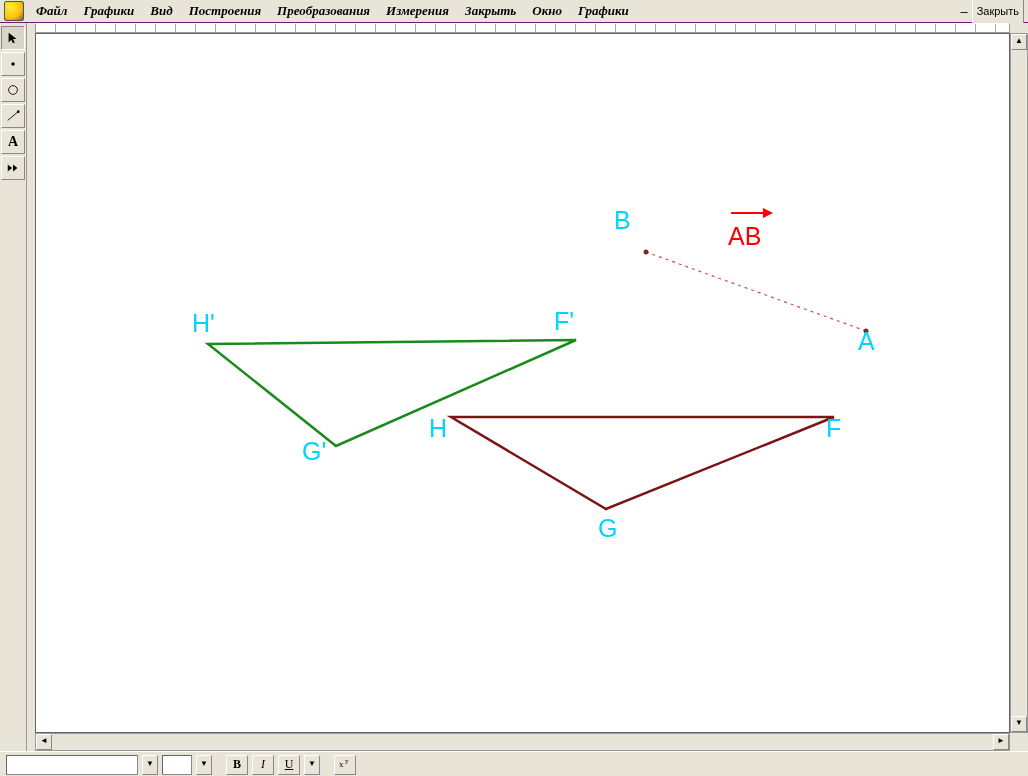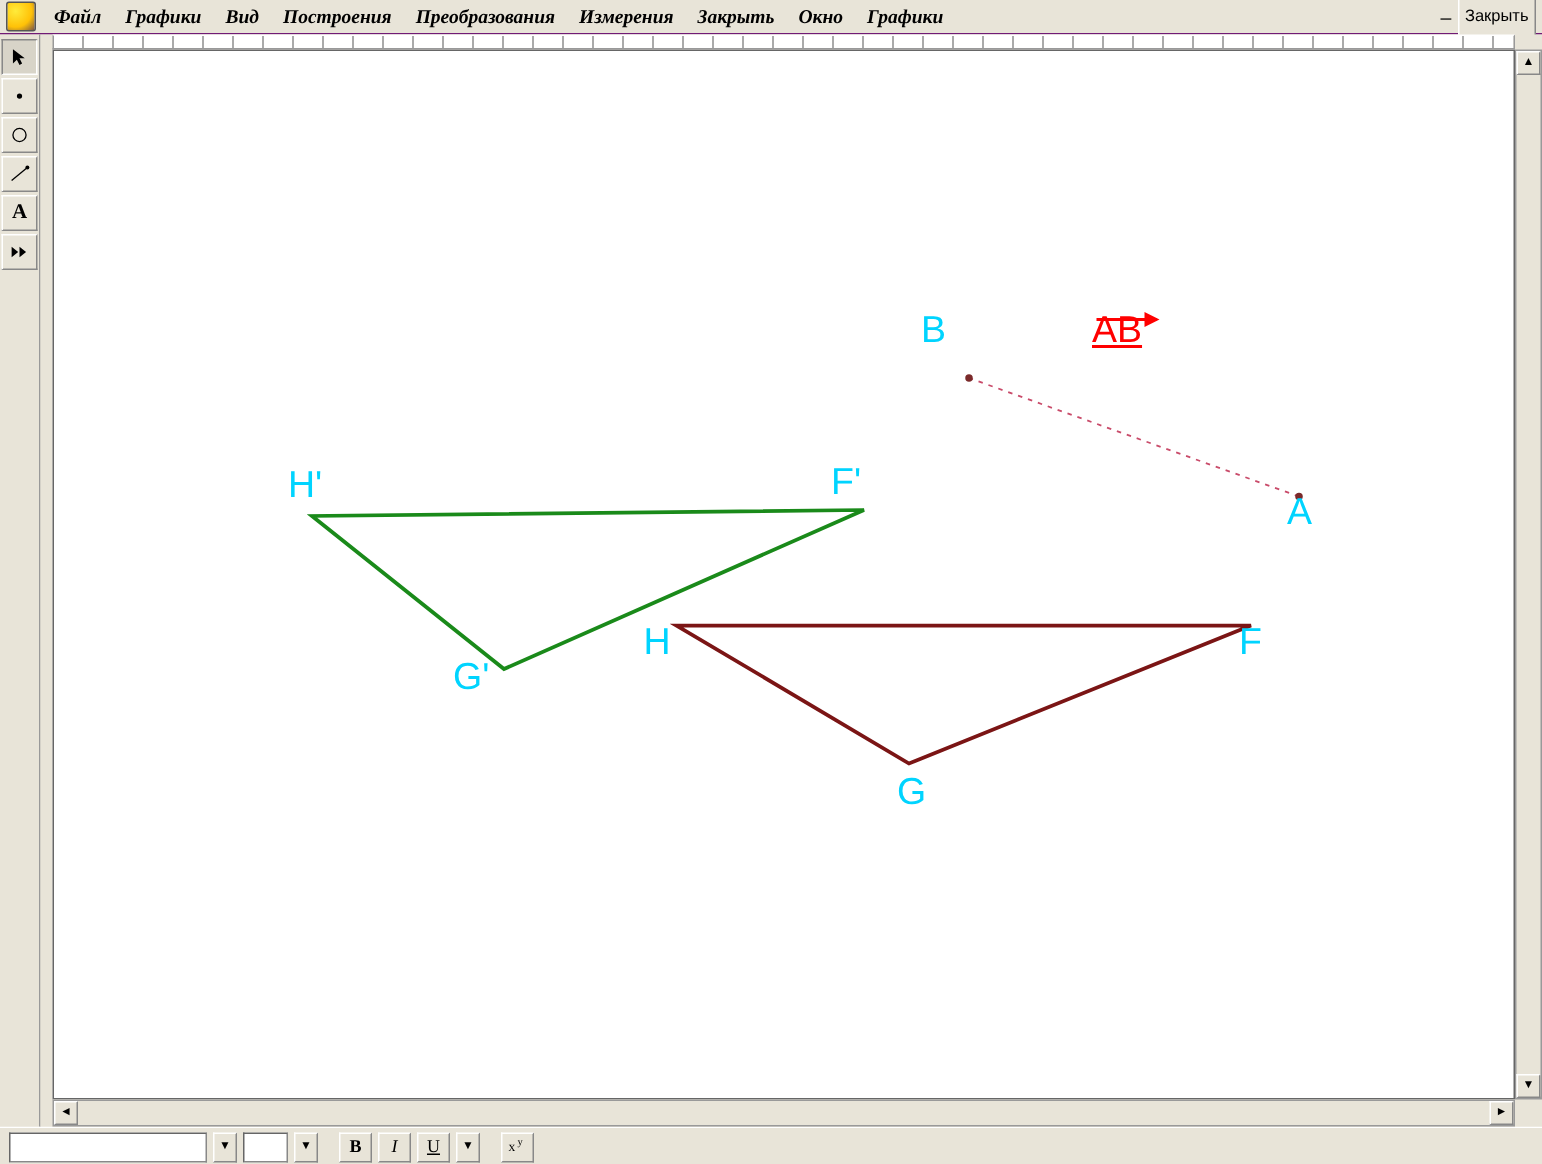--- a/index.html
+++ b/index.html
@@ -279,21 +279,21 @@
       <div class="geom-label" style="left:578px;top:172px;">B</div>
       <div class="geom-label" style="left:822px;top:293px;">A</div>
       <div class="geom-label" style="left:790px;top:380px;">F</div>
       <div class="geom-label" style="left:562px;top:480px;">G</div>
       <div class="geom-label" style="left:393px;top:380px;">H</div>
       <div class="geom-label" style="left:518px;top:273px;">F'</div>
       <div class="geom-label" style="left:266px;top:403px;">G'</div>
       <div class="geom-label" style="left:156px;top:275px;">H'</div>
 
       <div class="vec-arrow" style="left:695px;top:178px;"></div>
-      <div class="vec-label" style="left:692px;top:172px;text-decoration:underline;">AB</div>
+      <div class="vec-label" style="left:692px;top:188px;">AB</div>
     </div>
 
     <div class="vscroll">
       <div class="arrow up">▲</div>
       <div class="arrow down">▼</div>
     </div>
     <div class="hscroll">
       <div class="arrow left">◄</div>
       <div class="arrow right">►</div>
     </div>

